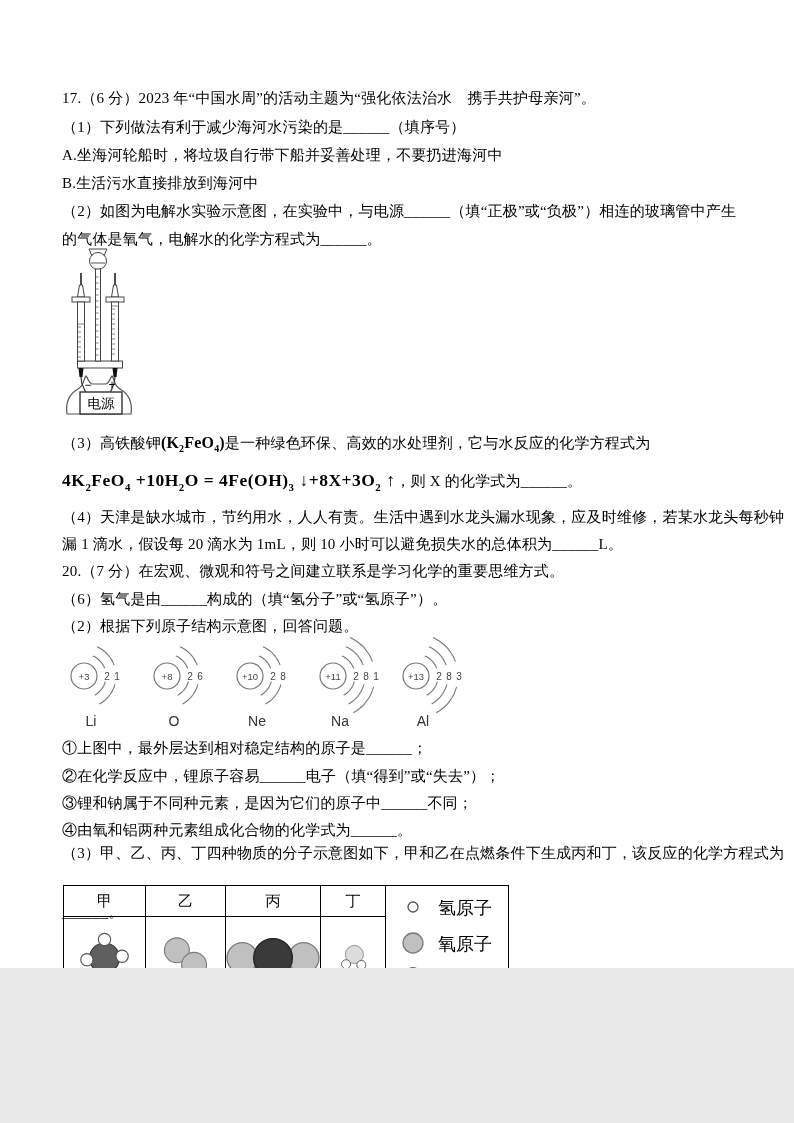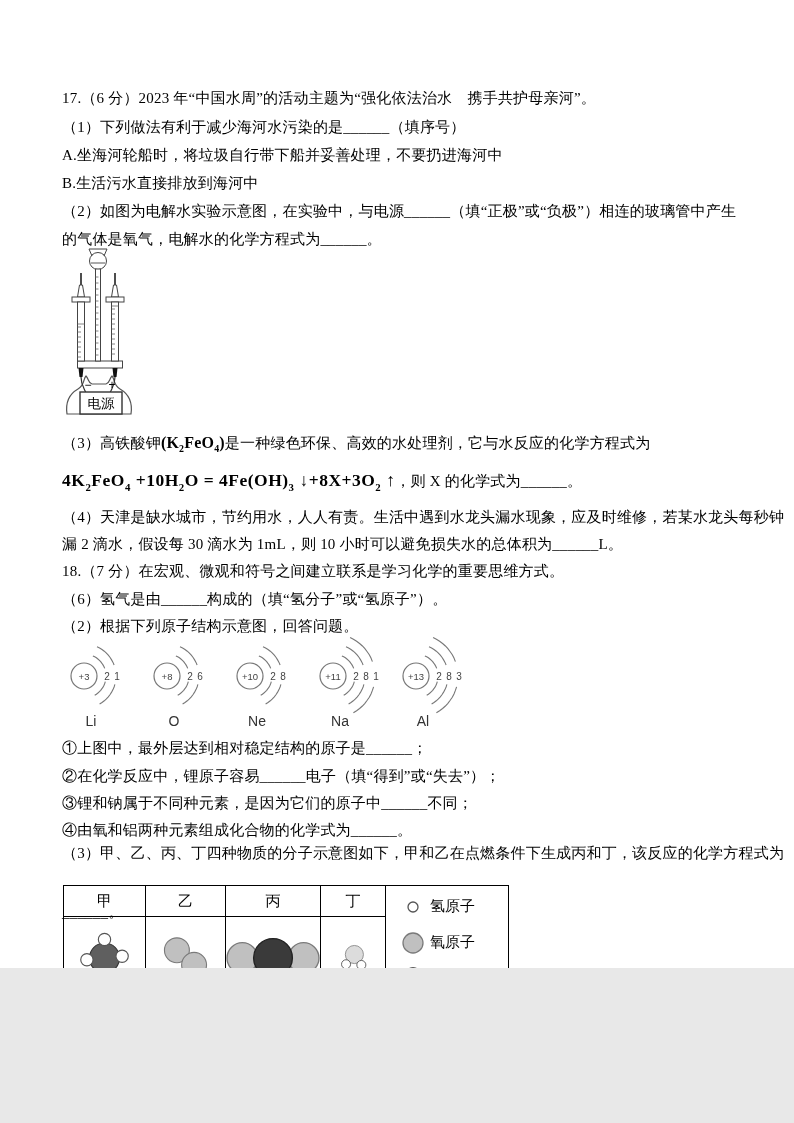--- a/index.html
+++ b/index.html
@@ -12,21 +12,21 @@
   sub{line-height:0;}
   .bold{font-weight:bold;}
   .atoms-row{position:absolute;left:60px;top:634px;display:flex;}
   .mol-table{position:absolute;left:63px;top:885px;border-collapse:collapse;table-layout:fixed;}
   .mol-table td{border:1.5px solid #000;padding:0;text-align:center;font-size:15px;vertical-align:middle;}
   .mol-table td.hdr{height:30px;}
   .mol-table td.body{height:82px;}
   .mol{width:100%;height:100%;display:block;}
   .legend-cell{vertical-align:middle;}
   .legend-col{display:flex;flex-direction:column;justify-content:space-around;height:108px;padding-left:14px;}
-  .legend-row{display:flex;align-items:center;gap:4px;font-size:15px;}
+  .legend-row{display:flex;align-items:flex-end;gap:12px;font-size:18px;}
   svg text{font-family:"Liberation Sans","DejaVu Sans",sans-serif;}
 </style>
 </head>
 <body>
 
 <div class="page">
 
   <div class="line" style="top:88px">17.（6 分）2023 年“中国水周”的活动主题为“强化依法治水　携手共护母亲河”。</div>
   <div class="line" style="top:117px">（1）下列做法有利于减少海河水污染的是______（填序号）</div>
   <div class="line" style="top:145px">A.坐海河轮船时，将垃圾自行带下船并妥善处理，不要扔进海河中</div>
@@ -105,23 +105,23 @@
 
     <rect x="22" y="149" width="42" height="22" fill="#fff" stroke="#333" stroke-width="1.4"></rect>
     <text x="43" y="165" font-size="13.5" fill="#000" text-anchor="middle">电源</text>
   </svg>
 
   <div class="line" style="top:433px"><span>（3）高铁酸钾</span><span class="bformula"><span>(</span><span>K</span><sub>2</sub><span>FeO</span><sub>4</sub><span>)</span></span><span>是一种绿色环保、高效的水处理剂，它与水反应的化学方程式为</span></div>
 
   <div class="line" style="top:470px"><span class="eq"><span>4K</span><sub>2</sub><span>FeO</span><sub>4</sub><span> +10H</span><sub>2</sub><span>O = 4Fe(OH)</span><sub>3</sub><span> ↓+8X+3O</span><sub>2</sub><span> ↑</span></span><span>，则 X 的化学式为______。</span></div>
 
   <div class="line" style="top:507px">（4）天津是缺水城市，节约用水，人人有责。生活中遇到水龙头漏水现象，应及时维修，若某水龙头每秒钟</div>
-  <div class="line" style="top:534px">漏 2 滴水，假设每 30 滴水为 1mL，则 10 小时可以避免损失水的总体积为______L。</div>
-
-  <div class="line" style="top:561px">18.（7 分）在宏观、微观和符号之间建立联系是学习化学的重要思维方式。</div>
+  <div class="line" style="top:534px">漏 1 滴水，假设每 20 滴水为 1mL，则 10 小时可以避免损失水的总体积为______L。</div>
+
+  <div class="line" style="top:561px">20.（7 分）在宏观、微观和符号之间建立联系是学习化学的重要思维方式。</div>
   <div class="line" style="top:589px">（6）氢气是由______构成的（填“氢分子”或“氢原子”）。</div>
   <div class="line" style="top:616px">（2）根据下列原子结构示意图，回答问题。</div>
 
   <div class="atoms-row">
       <svg width="83" height="97">
         <circle cx="24" cy="42" r="13" fill="#fff" stroke="#777" stroke-width="1.2"></circle>
         <text x="24" y="45.5" text-anchor="middle" font-size="9.5" fill="#444">+3</text>
         <path d="M32.9,21.9L34.7,22.8L36.4,23.8L37.9,25.0L39.4,26.3L40.7,27.7L41.9,29.3L43.0,30.9L43.9,32.6L44.7,34.4" fill="none" stroke="#777" stroke-width="1.1"></path>
         <path d="M45.3,47.7L44.7,49.6L43.9,51.4L43.0,53.1L41.9,54.7L40.7,56.3L39.4,57.7L37.9,59.0L36.4,60.2L34.7,61.2" fill="none" stroke="#777" stroke-width="1.1"></path>
         <text x="47" y="45.5" text-anchor="middle" font-size="10" fill="#444">2</text>

